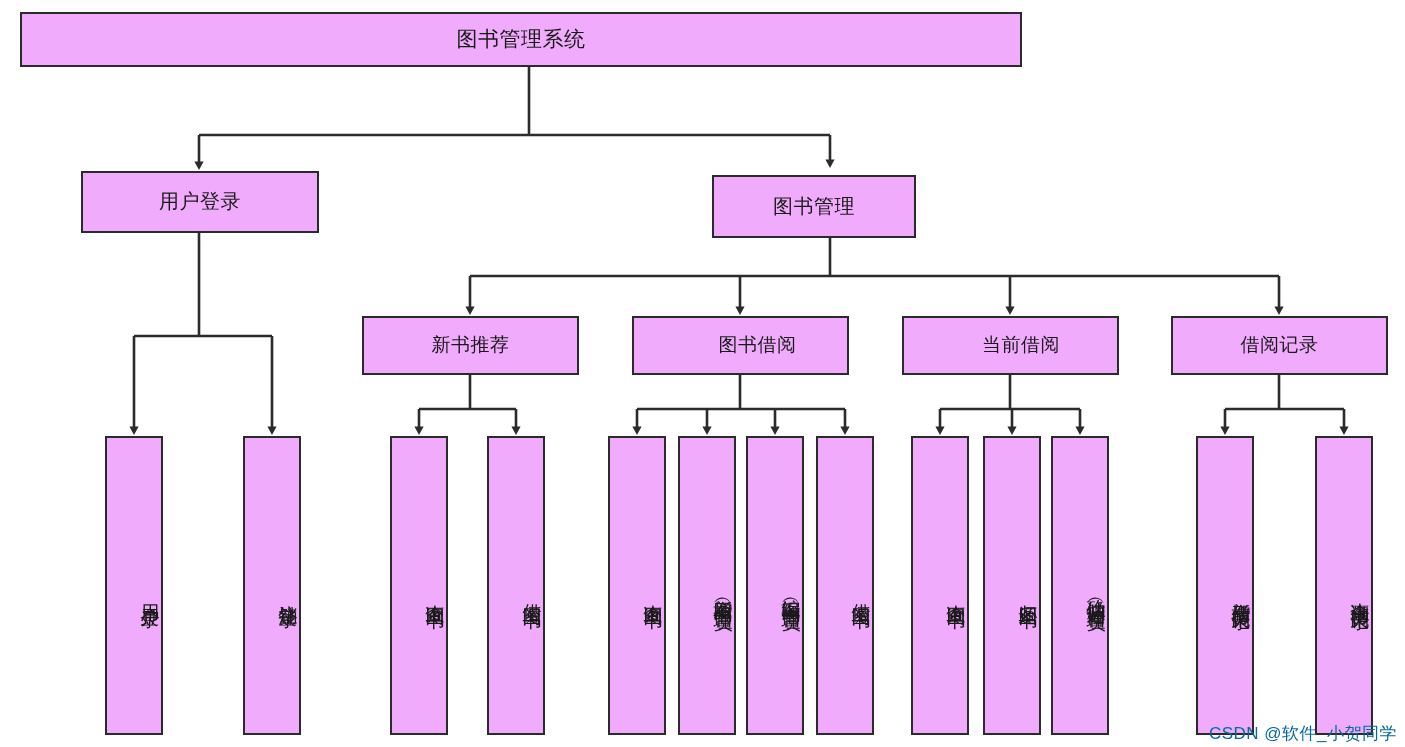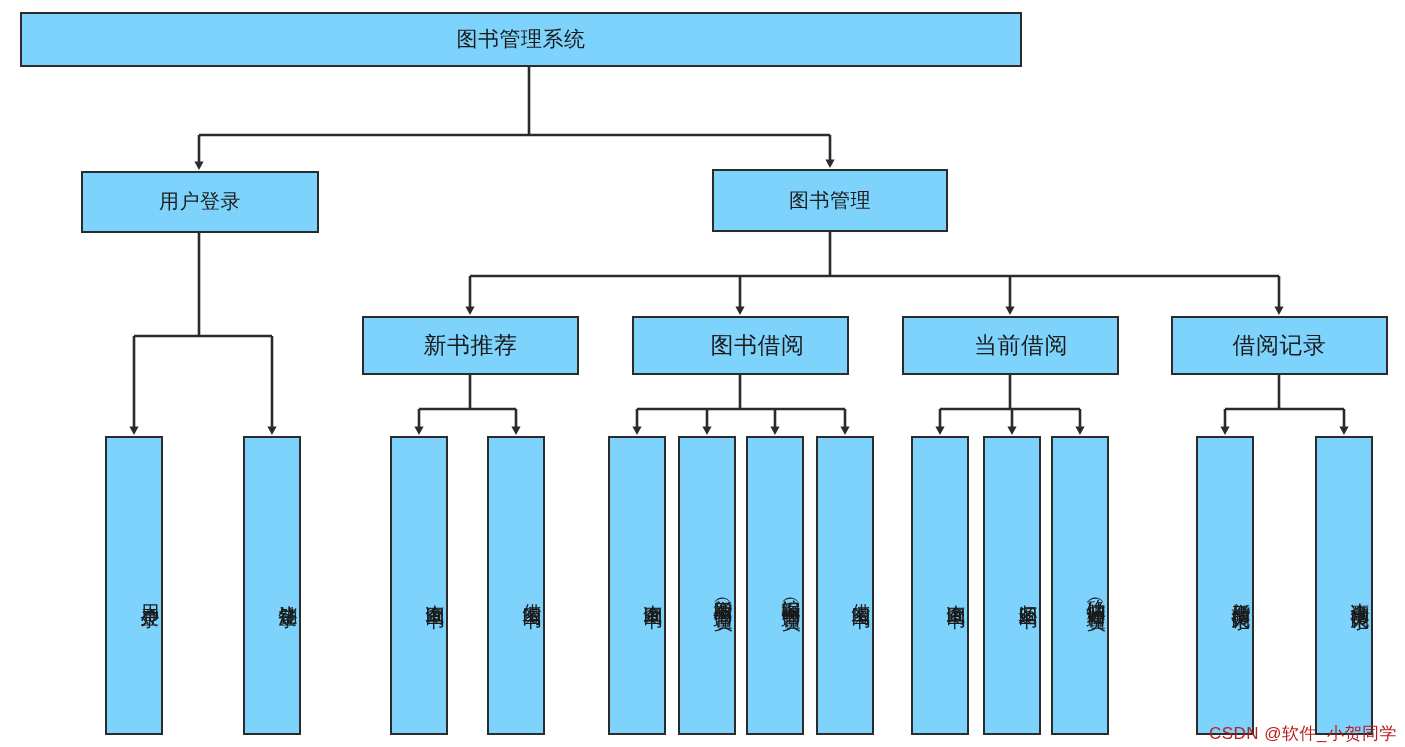--- a/index.html
+++ b/index.html
@@ -21,21 +21,21 @@
     position: absolute;
     left: 0;
     top: 0;
     width: 1405px;
     height: 747px;
     pointer-events: none;
   }
   .node {
     position: absolute;
     box-sizing: border-box;
-    background: #7dd3fc;
+    background: #f0abfc;
     border: 2.5px solid #2b2b2b;
     display: flex;
     align-items: center;
     justify-content: center;
     color: #1a1a1a;
   }
   .node.horizontal {
     writing-mode: horizontal-tb;
   }
   .node.vertical {
@@ -49,28 +49,28 @@
     line-height: 1.18;
     letter-spacing: 0.5px;
     white-space: pre-wrap;
     text-align: center;
   }
   .node.vertical .node-label {
     letter-spacing: 2px;
   }
   .lvl-root .node-label { font-size: 21px; }
   .lvl-1 .node-label { font-size: 20px; }
-  .lvl-2 .node-label { font-size: 23px; }
+  .lvl-2 .node-label { font-size: 19px; }
   .lvl-3 .node-label { font-size: 19px; }
   .watermark {
     position: absolute;
     right: 8px;
     bottom: 2px;
     font-size: 17px;
-    color: #b91c1c;
+    color: #0369a1;
     white-space: nowrap;
     letter-spacing: 0.5px;
   }
 </style>
 </head>
 <body>
 
 <div id="canvas">
 
   <svg id="edges" viewBox="0 0 1405 747" xmlns="http://www.w3.org/2000/svg">
@@ -116,21 +116,21 @@
       </g>
   </svg>
 
   <div id="nodes">
       <div class="node lvl-root horizontal" style="left: 20px; top: 12px; width: 1002px; height: 55px;">
         <span class="node-label">图书管理系统</span>
       </div>
       <div class="node lvl-1 horizontal" style="left: 81px; top: 171px; width: 238px; height: 62px;">
         <span class="node-label">用户登录</span>
       </div>
-      <div class="node lvl-1 horizontal" style="left: 712px; top: 169px; width: 236px; height: 63px;">
+      <div class="node lvl-1 horizontal" style="left: 712px; top: 175px; width: 204px; height: 63px;">
         <span class="node-label">图书管理</span>
       </div>
       <div class="node lvl-2 horizontal" style="left: 362px; top: 316px; width: 217px; height: 59px;">
         <span class="node-label">新书推荐</span>
       </div>
       <div class="node lvl-2 horizontal" style="left: 632px; top: 316px; width: 217px; height: 59px; padding-left: 34px;">
         <span class="node-label">图书借阅</span>
       </div>
       <div class="node lvl-2 horizontal" style="left: 902px; top: 316px; width: 217px; height: 59px; padding-left: 21px;">
         <span class="node-label">当前借阅</span>

